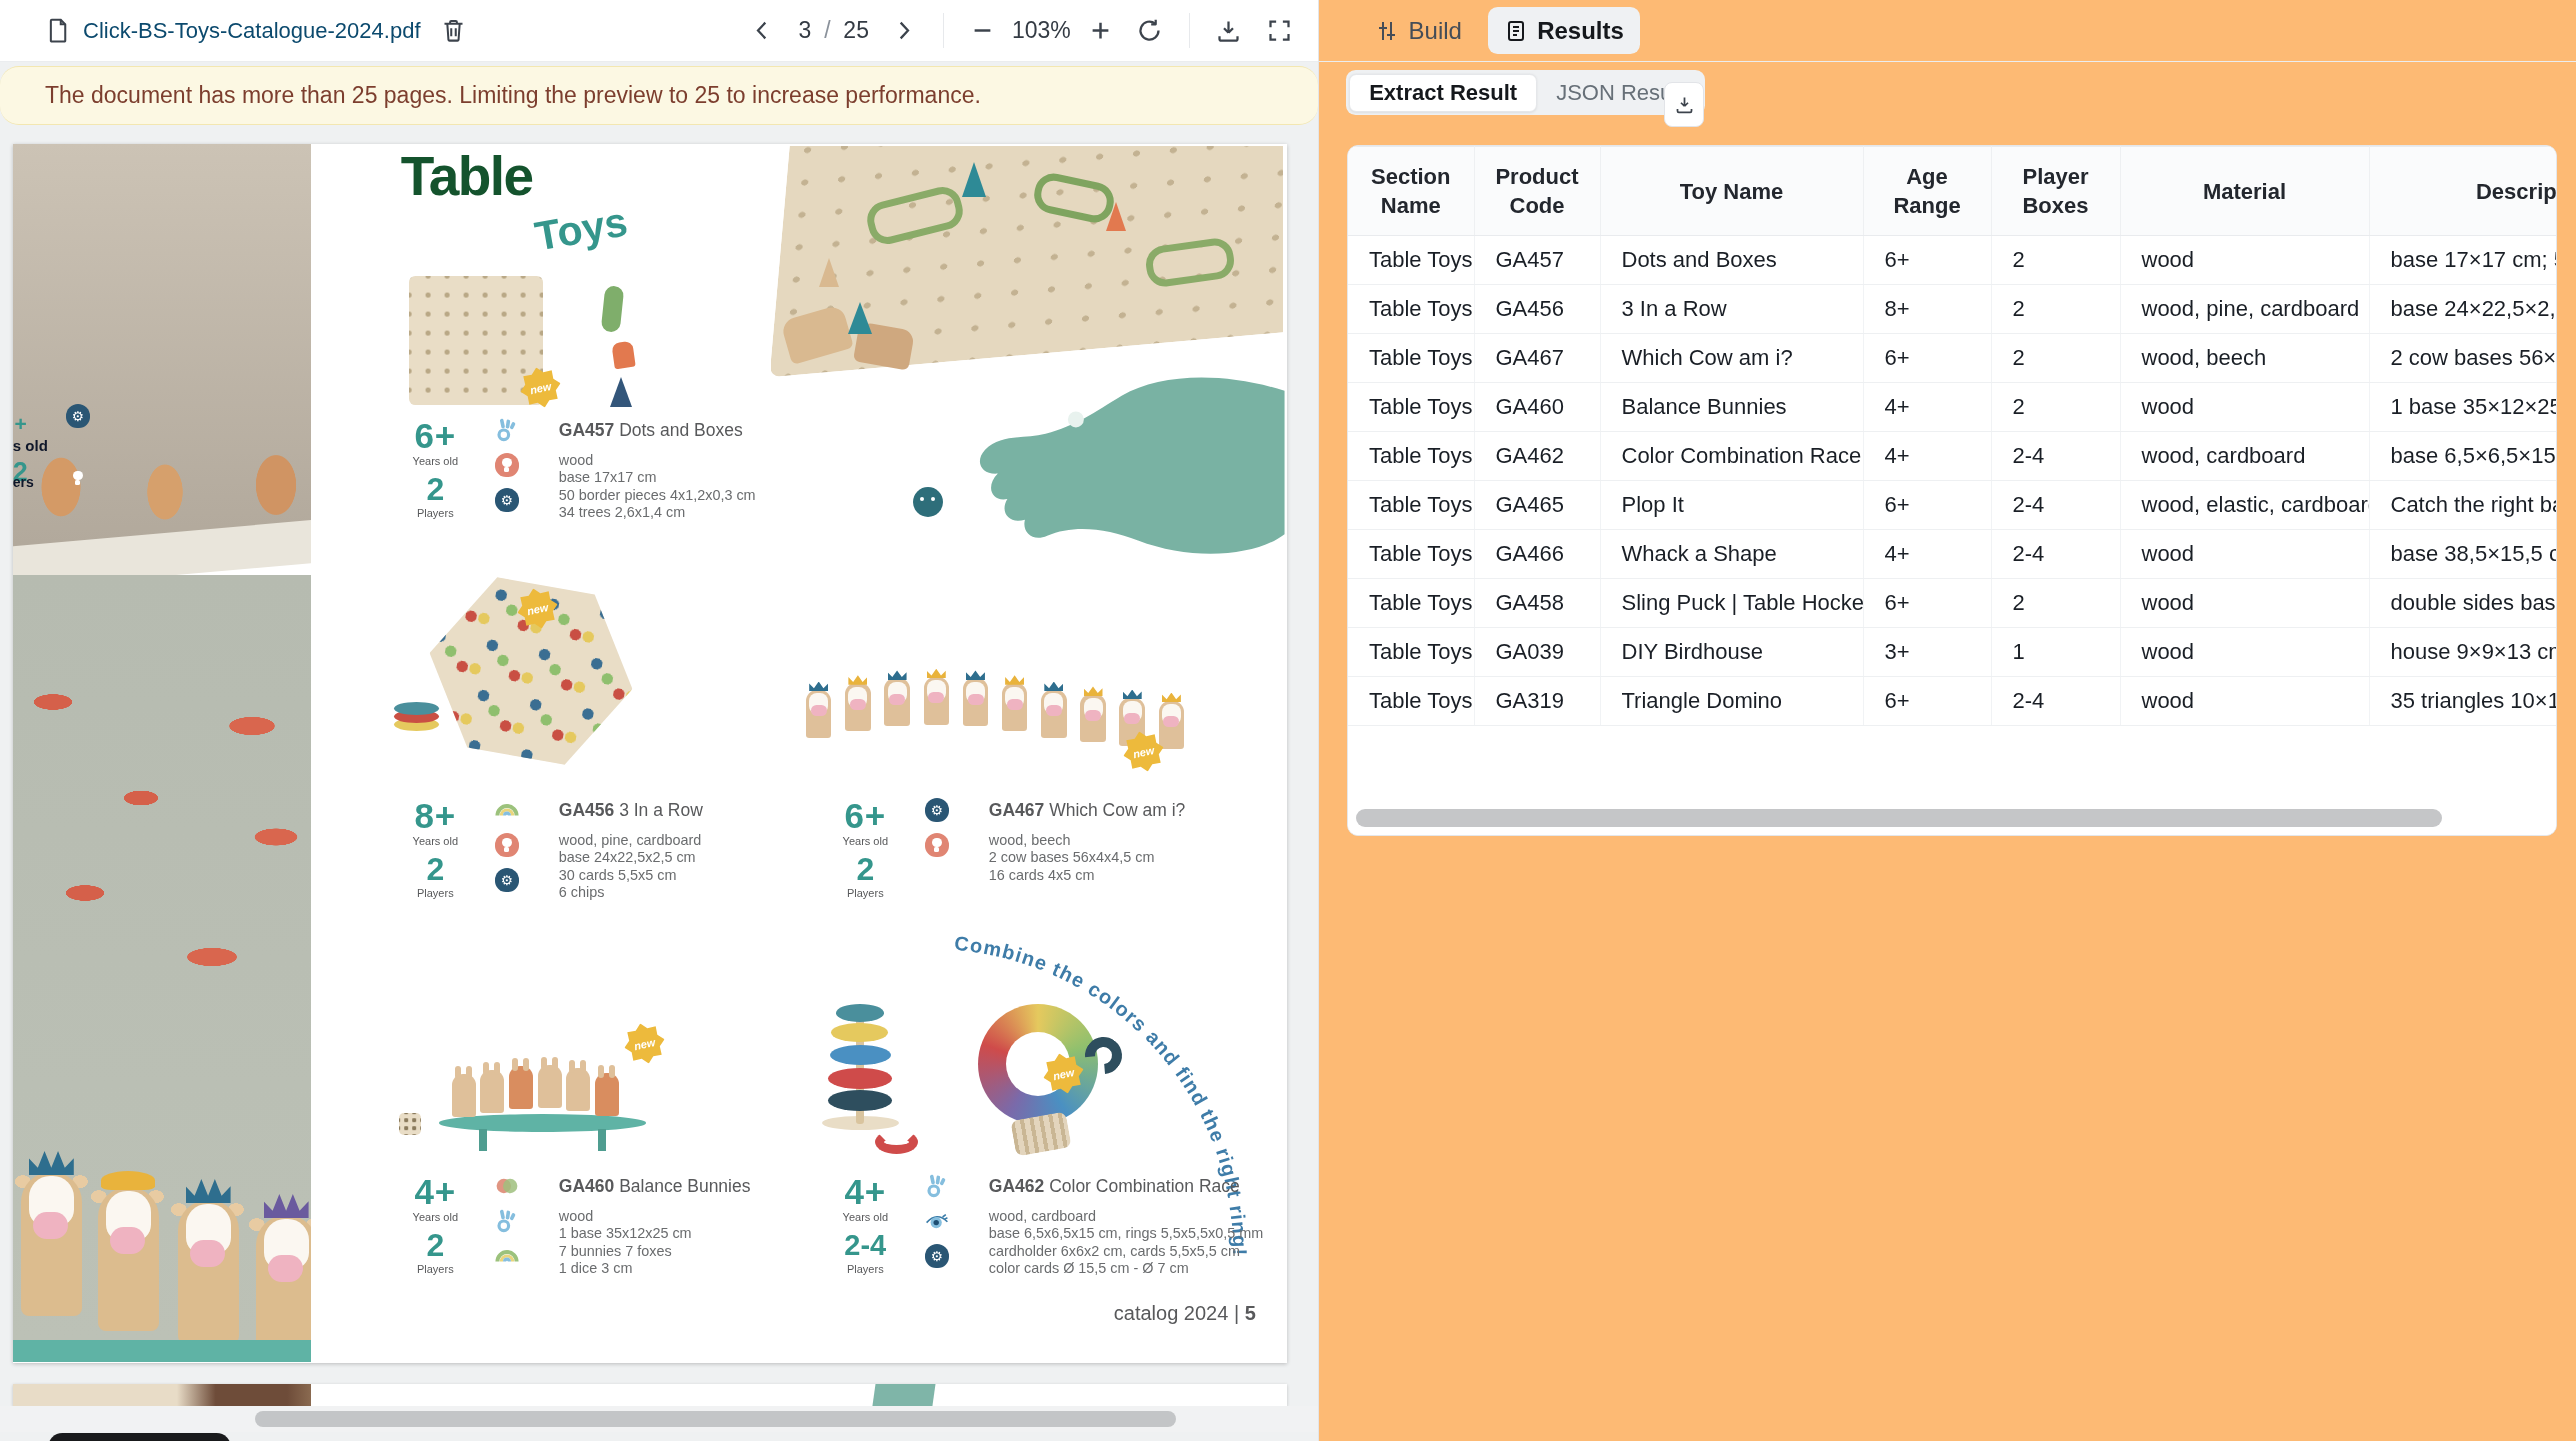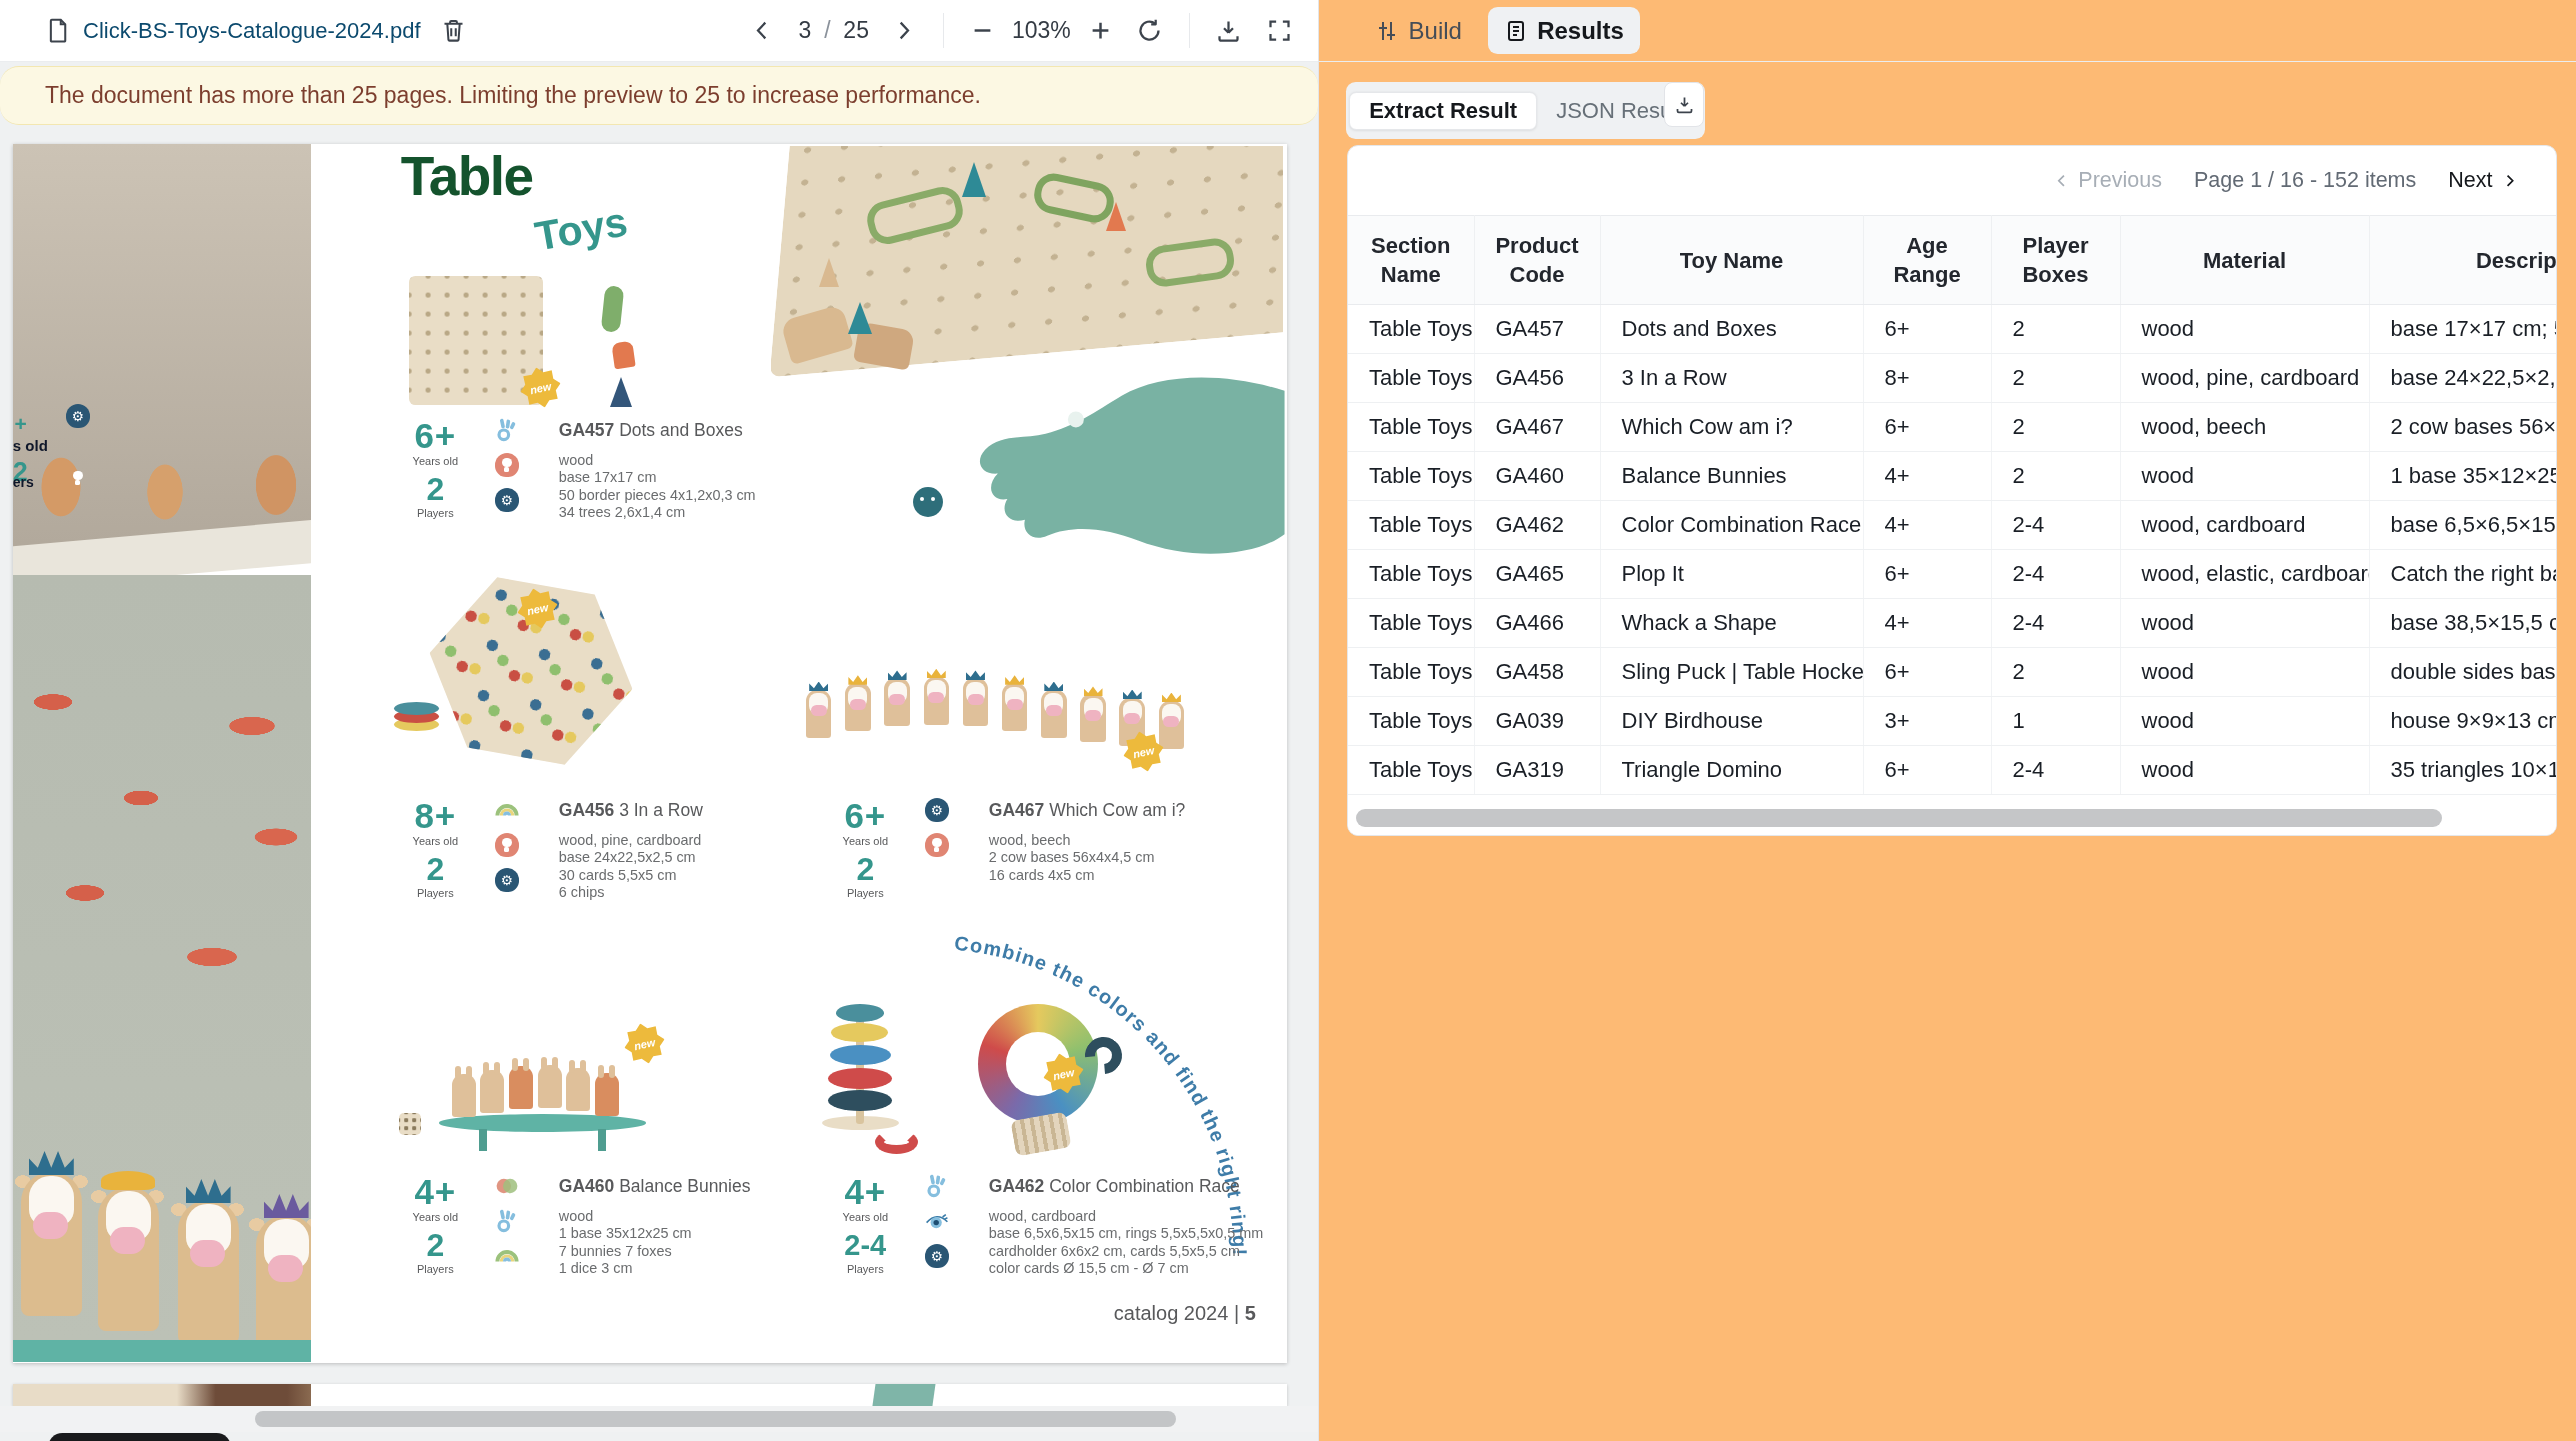--- a/index.html
+++ b/index.html
@@ -126,21 +126,21 @@
 
   
   #divider { position:absolute; left:1318px; top:0; width:1.6px; height:1442px; background:#e3e5e8; }
   #right-panel { position:absolute; left:1319px; top:0; width:1257px; height:1442px; background:#fdba74; }
   #panel-tabs { position:absolute; left:0; top:0; width:1257px; height:62px; border-bottom:0.8px solid #ebedef; display:flex; align-items:center; }
   .ptab { display:flex; align-items:center; gap:9.6px; font-size:24px; padding:9.6px 16px; border-radius:9.6px; cursor:pointer; }
   .ptab svg { width:24px; height:24px; }
   #tab-build { color:#454d57; margin-left:40px; font-weight:500; }
   #tab-results { color:#15181c; background:#eff1f3; margin-left:9.6px; font-weight:600; }
 
-  #seg-control { position:absolute; left:27px; top:82px; height:57px; background:#eff1f3; border-radius:9.6px; padding:3.2px; display:flex; align-items:center; }
+  #seg-control { position:absolute; left:27px; top:70px; height:45px; background:#eff1f3; border-radius:9.6px; padding:3.2px; display:flex; align-items:center; }
   .seg-item { font-size:22px; padding:0 19px; height:38px; display:flex; align-items:center; border-radius:7.2px; cursor:pointer; }
   .seg-active { background:#fff; color:#15181c; font-weight:600; border:0.8px solid #e5e7ea; box-shadow:0 0.8px 2.4px rgba(0,0,0,.08); }
   .seg-idle { color:#677078; }
   #dl-result-btn { position:absolute; left:345px; top:82px; width:40px; height:45px; border:0.8px solid #e2e4e8; border-radius:8px;
     background:#fff; display:flex; align-items:center; justify-content:center; cursor:pointer; color:#3c434c; }
   #dl-result-btn svg { width:21px; height:21px; }
 
   #results-card { position:absolute; left:28px; top:145px; width:1210px; height:691px; border:0.8px solid #e5e7ea; border-radius:11px; overflow:hidden; background:#fff; }
   #page-row { height:69px; display:flex; align-items:center; justify-content:flex-end; gap:32px; padding-right:38px; }
   #prev-btn { display:flex; align-items:center; gap:8px; font-size:21.5px; color:#a7aeb6; cursor:default; }
@@ -631,35 +631,20 @@
     <div class="seg-item seg-active">Extract Result</div>
     <div class="seg-item seg-idle">JSON Result</div>
   </div>
   <button id="dl-result-btn">
     <svg viewBox="0 0 24 24" fill="none" stroke="currentColor" stroke-width="2">
         <path d="M12 4v10m0 0 4-4m-4 4-4-4M4 17v2.5A1.5 1.5 0 0 0 5.5 21h13a1.5 1.5 0 0 0 1.5-1.5V17"></path>
       </svg>
   </button>
 
   <div id="results-card">
-    <div id="page-row">
-      <div id="prev-btn">
-        <svg class="pg-ico" viewBox="0 0 24 24" fill="none" stroke="currentColor" stroke-width="2.4">
-            <path d="M15 5 8 12l7 7"></path>
-          </svg>
-        <span>Previous</span>
-      </div>
-      <span id="page-label">Page 1 / 16 - 152 items</span>
-      <div id="next-btn">
-        <span>Next</span>
-        <svg class="pg-ico" viewBox="0 0 24 24" fill="none" stroke="currentColor" stroke-width="2.4">
-            <path d="M9 5l7 7-7 7"></path>
-          </svg>
-      </div>
-    </div>
 
     <table id="results-table">
       <colgroup>
           <col style="width:126px">
           <col style="width:126px">
           <col style="width:263px">
           <col style="width:128px">
           <col style="width:129px">
           <col style="width:249px">
           <col style="width:335px">

